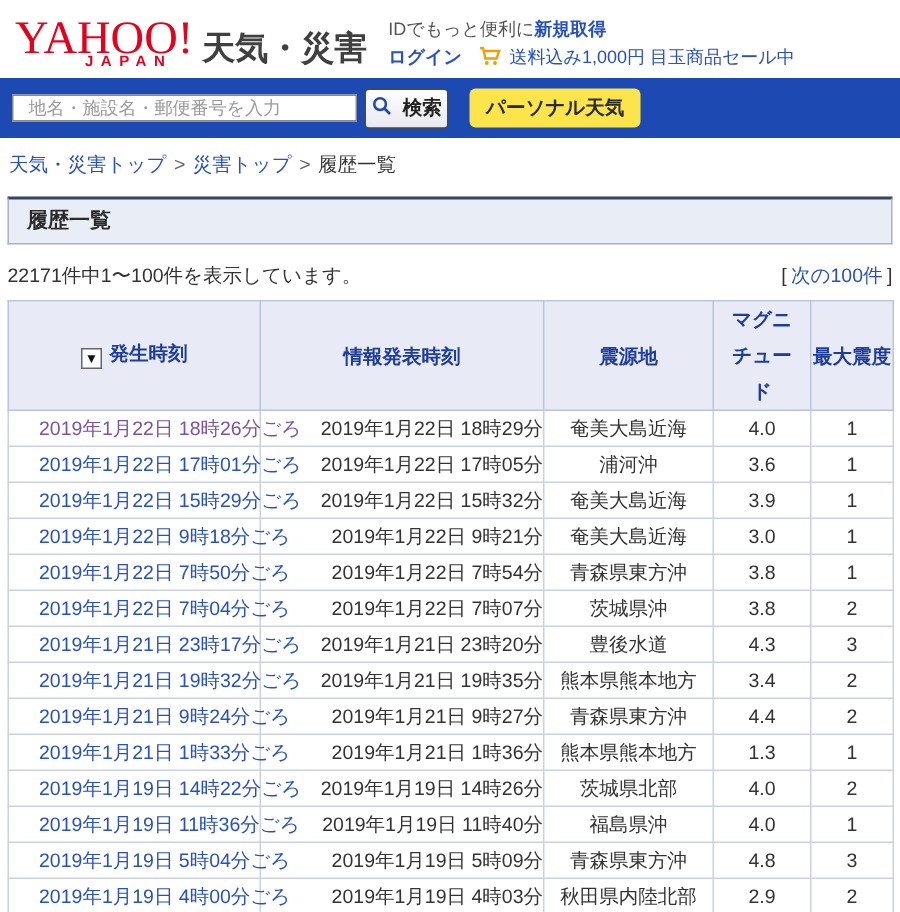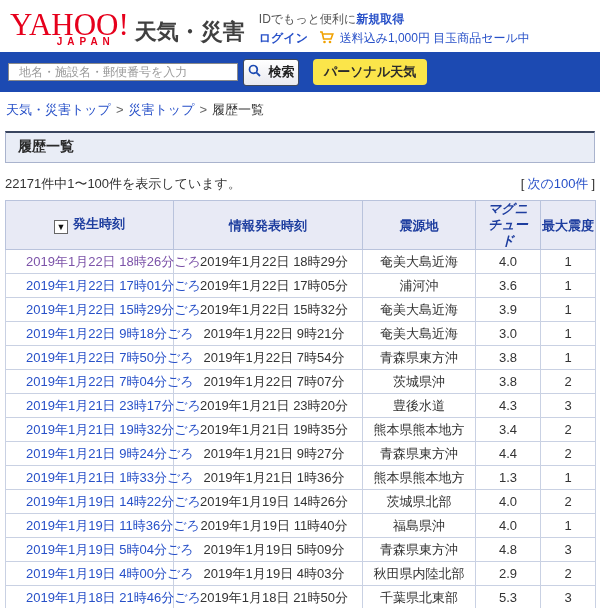--- a/index.html
+++ b/index.html
@@ -52,27 +52,27 @@
 
   
   table.quake { width:590px; margin:0 5px; border-collapse:collapse; table-layout:fixed; }
   .col-time { width:168px; } .col-announce { width:189px; } .col-epicenter { width:113px; }
   .col-mag { width:65px; } .col-int { width:55px; }
   table.quake th { background:#e8eaf5; color:#1e3e9f; font-size:13px; font-weight:bold;
     border:1px solid #b9c3dc; height:40px; text-align:center; vertical-align:middle; line-height:15px; }
   table.quake td { border:1px solid #c9d1e3; height:24px; font-size:13px; color:#333;
     text-align:center; vertical-align:middle; white-space:nowrap; }
   table.quake td.cell-time { text-align:left; padding-left:20px; }
-  table.quake td.cell-announce { text-align:center; padding-left:12px; }
+  table.quake td.cell-announce { text-align:right; padding-left:12px; }
   td.cell-time a { color:#2750c8; }
   td.cell-time a.visited { color:#7b52a8; }
   .sort-box { display:inline-block; width:14px; height:14px; line-height:13px; background:#fff;
     border:1px solid #666; font-size:9px; color:#111; text-align:center; vertical-align:-2px;
     margin-right:5px; }
-  .mag-head { display:inline-block; width:44px; line-height:16px;font-style:italic; }
+  .mag-head { display:inline-block; width:44px; line-height:24px; }
 </style>
 </head>
 <body>
 
 <div class="page">
 
   <header class="topbar">
     <a class="logo">
       <div class="logo-main">YAHOO!</div>
       <div class="logo-sub">JAPAN</div>

